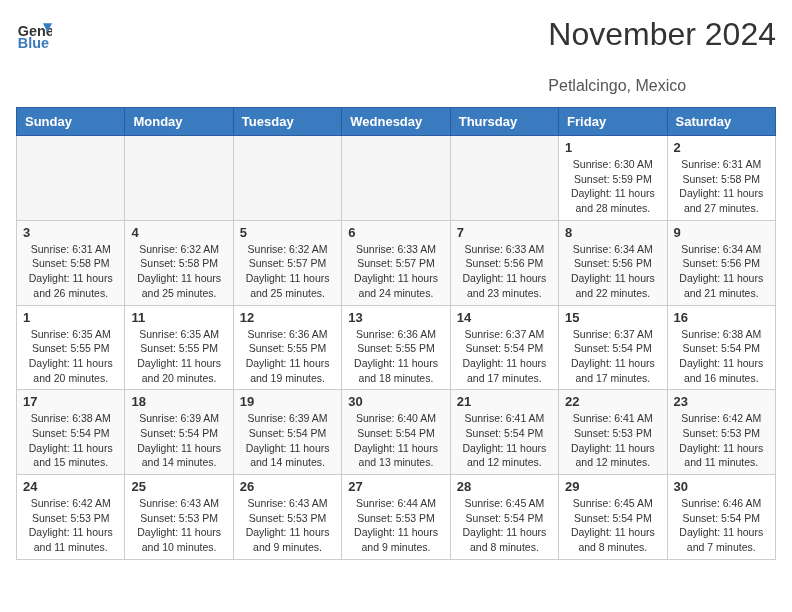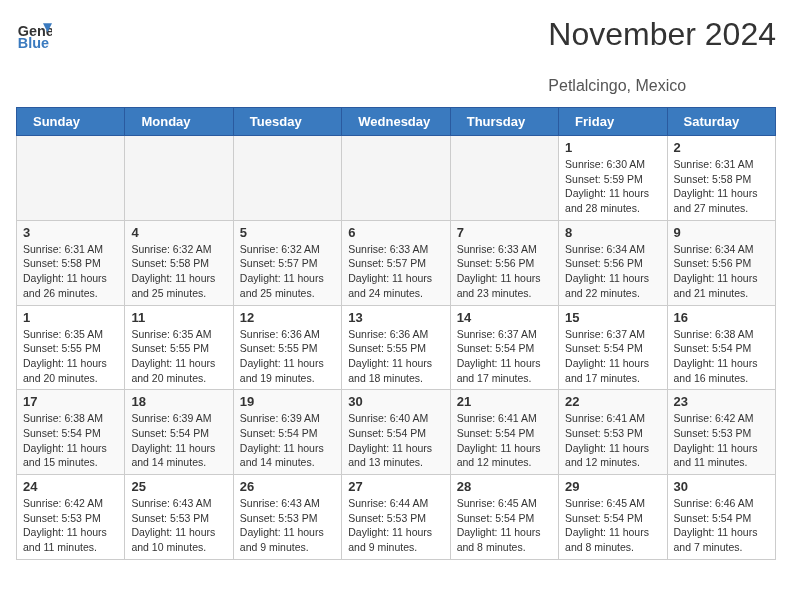--- a/index.html
+++ b/index.html
@@ -41,21 +41,21 @@
     .calendar {
       width: 100%;
       border-collapse: collapse;
       border: 1px solid #ccc;
     }
     .calendar th {
       background-color: #3a7abf;
       color: #fff;
       font-size: 13px;
       font-weight: bold;
-      padding: 6px 16px;
+      padding: 6px 8px;
       text-align: left;
       border: 1px solid #2a5a9f;
     }
     .calendar td {
       vertical-align: top;
       padding: 4px 6px;
       border: 1px solid #ccc;
       width: 108px;
       min-height: 90px;
       font-size: 11px;
@@ -67,20 +67,21 @@
     }
     .day-number {
       font-size: 13px;
       font-weight: bold;
       margin-bottom: 2px;
     }
     .day-info {
       font-size: 10.5px;
       line-height: 1.4;
       color: #333;
+      text-align: center;
     }
     tr:nth-child(even) td:not(.empty) {
       background: #f9f9f9;
     }
   </style>
 </head>
 <body>
 
 <div class="header">
   <div class="logo">

